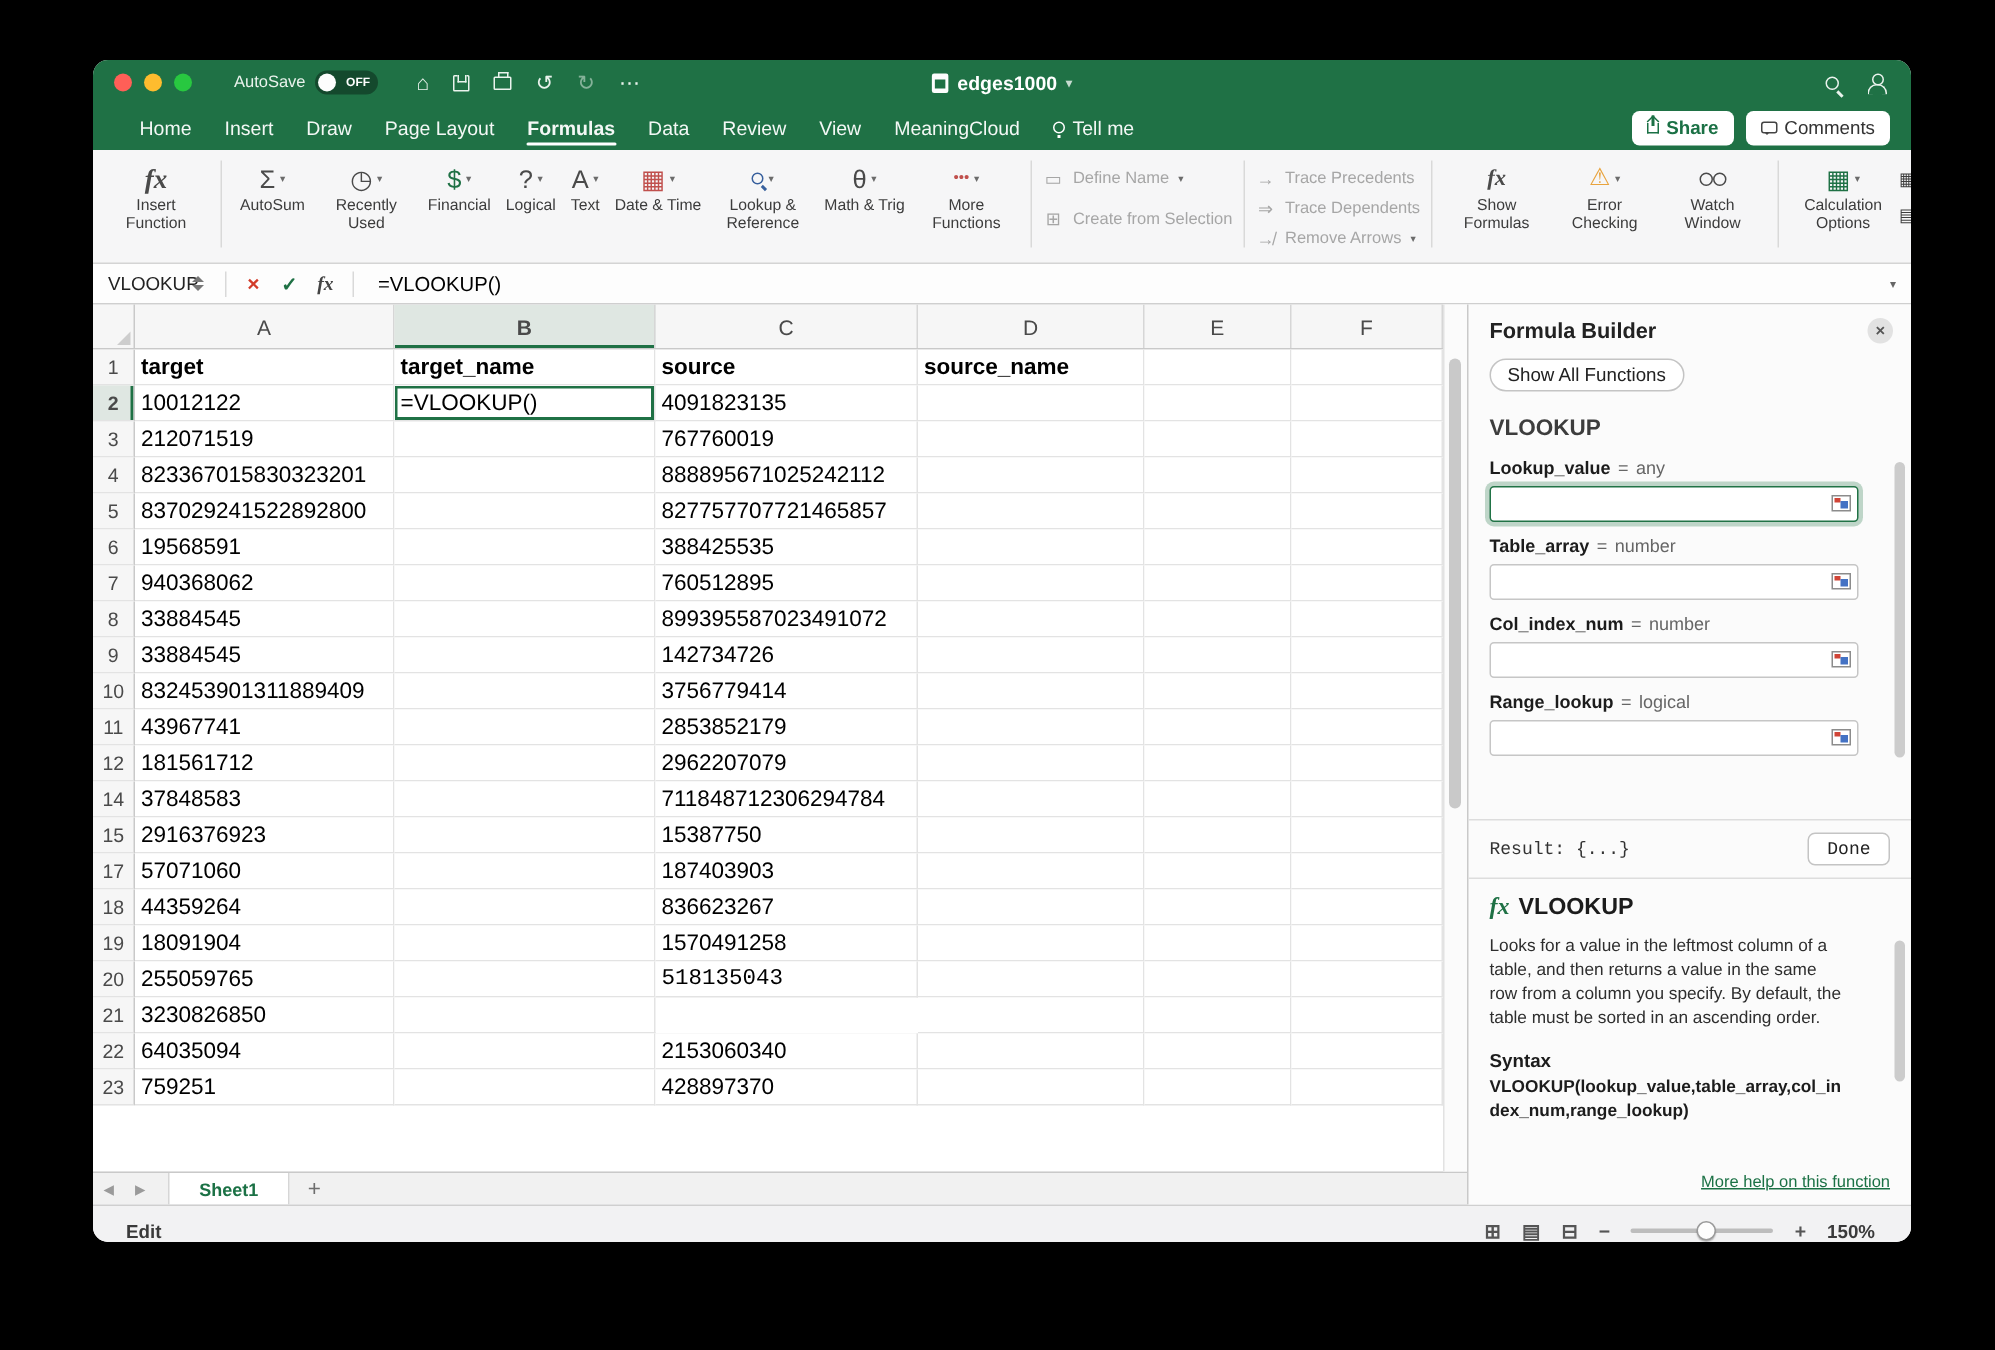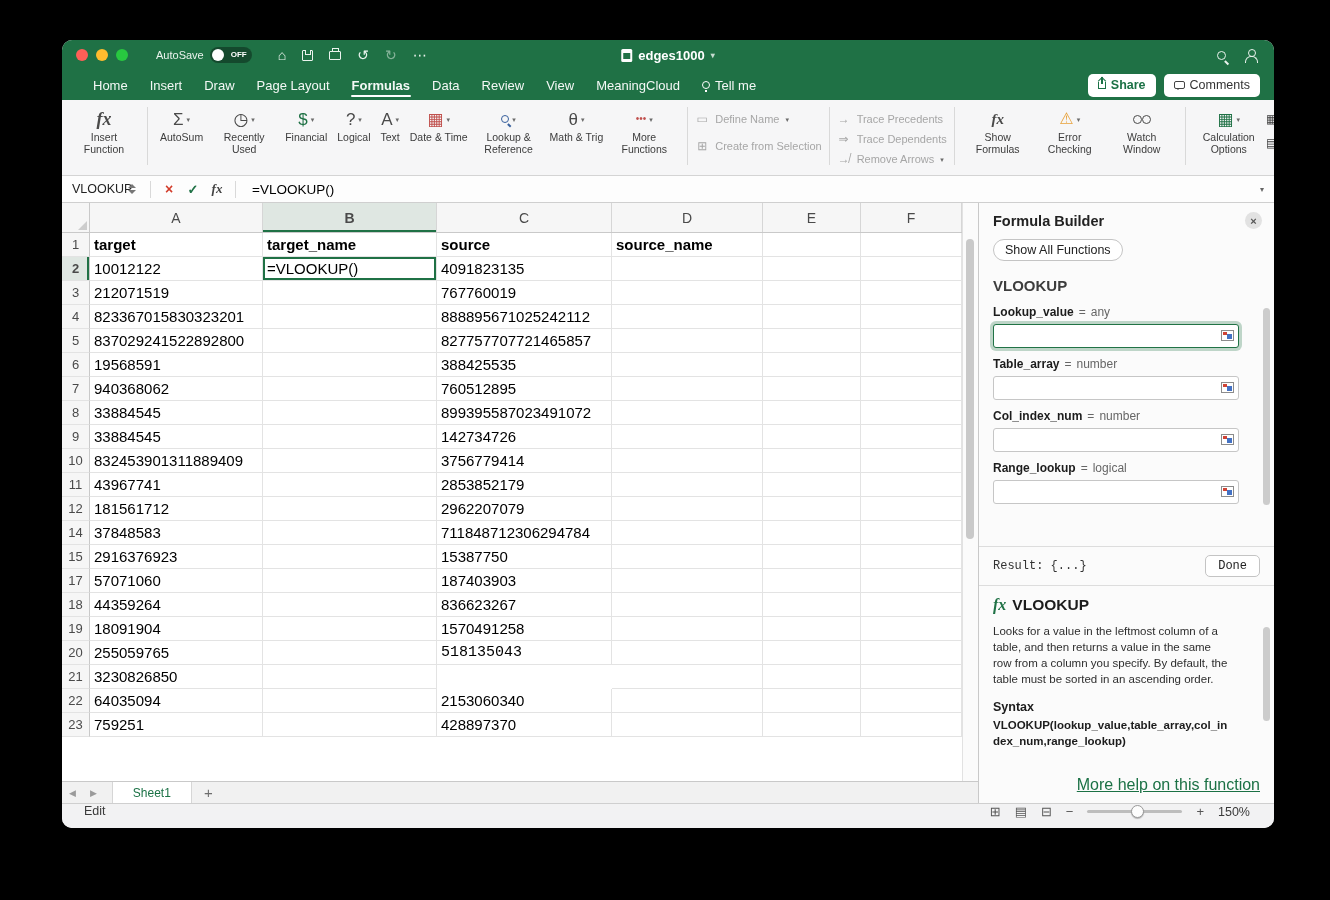--- a/index.html
+++ b/index.html
@@ -110,21 +110,21 @@
   .cell { border-right:1px solid #e3e3e3; border-bottom:1px solid #e3e3e3; display:flex; align-items:center;
           padding:0 4px; font-size:15px; color:#000; white-space:nowrap; overflow:hidden; flex:none; background:#fff; }
   .cell.hdr { font-weight:700; }
   .cell.selcell { box-shadow: inset 0 0 0 2px #1f7145; position:relative; z-index:2; }
   .vscroll { width:16px; flex:none; background:#fbfbfb; border-left:1px solid #e2e2e2; position:relative; }
   .vthumb { position:absolute; left:3px; top:36px; width:8px; height:300px; border-radius:4px; background:#c9c9c9; }
 
   
   .sheetbar { height:22px; background:#f1f1f1; border-top:1px solid #c9c9c9; display:flex; align-items:center; flex:none; }
   .snav { color:#9a9a9a; font-size:9px; padding:0 7px; }
-  .stab { height:100%; background:#fff; color:#1b7145; font-weight:400; font-size:12px; display:flex; align-items:center;
+  .stab { height:100%; background:#fff; color:#1b7145; font-weight:700; font-size:12px; display:flex; align-items:center;
           padding:0 20px; border-left:1px solid #d6d6d6; border-right:1px solid #d6d6d6; margin-left:8px; }
   .addsheet { color:#6e6e6e; font-size:15px; padding:0 12px; }
 
   
   .panel { width:296px; flex:none; background:#fbfbfb; border-left:1px solid #c9c9c9; display:flex; flex-direction:column; position:relative; }
   .phead { display:flex; align-items:center; justify-content:space-between; padding:9px 12px 4px 14px; }
   .ptitle { font-size:14.5px; font-weight:700; color:#222; }
   .pclose { width:17px; height:17px; border-radius:50%; background:#e2e2e2; color:#555; font-size:11px; font-weight:700;
             display:flex; align-items:center; justify-content:center; }
   .showall { margin:6px 0 0 14px; align-self:flex-start; background:#fff; border:1px solid #c4c4c4; border-radius:12px;
@@ -143,27 +143,27 @@
   .presult { display:flex; align-items:center; justify-content:space-between; padding:8px 14px;font-family:Liberation Mono, monospace; }
   .presult .rtxt { font-size:12px; color:#333; }
   .donebtn { background:#fff; border:1px solid #c4c4c4; border-radius:5px; padding:3px 12px; font-size:12px; color:#222; }
   .phelp { flex:1; display:flex; flex-direction:column; padding:10px 14px 0 14px; overflow:hidden; }
   .phelprow { display:flex; align-items:baseline; gap:6px; }
   .pfx { font-family:"Liberation Serif", serif; font-style:italic; font-weight:700; font-size:16px; color:#1f7145; }
   .phfn { font-size:15.5px; font-weight:700; color:#1c1c1c; }
   .pdesc { margin-top:9px; font-size:11.5px; line-height:1.4; color:#2e2e2e; width:238px; }
   .psynlbl { margin-top:13px; font-size:12.5px; font-weight:700; color:#1c1c1c; }
   .psyn { margin-top:4px; font-size:11.5px; font-weight:700; color:#1c1c1c; width:238px; overflow-wrap:anywhere; line-height:1.35; }
-  .morehelp { margin-top:auto; margin-bottom:9px; align-self:flex-end; font-size:16px; color:#1b7145; text-decoration:underline; }
+  .morehelp { margin-top:auto; margin-bottom:9px; align-self:flex-end; font-size:11px; color:#1b7145; text-decoration:underline; }
   .pthumb { position:absolute; right:4px; width:7px; border-radius:4px; background:#cccccc; }
   .pthumb.t1 { top:105px; height:197px; }
   .pthumb.t2 { top:424px; height:94px; }
 
   
-  .statusbar { height:25px; background:#f2f2f3; border-top:1px solid #cfcfcf; display:flex; align-items:flex-start; flex:none; }
+  .statusbar { height:25px; background:#f2f2f3; border-top:1px solid #cfcfcf; display:flex; align-items:flex-end; flex:none;font-weight:bold; }
   .mode { margin-left:22px; font-size:12.5px; color:#3a3a3a; }
   .sbright { margin-left:auto; display:flex; align-items:center; gap:14px; padding-right:24px; }
   .viewicon { font-size:13px; color:#555; }
   .zoomsign { font-size:13px; color:#555; }
   .slider { width:95px; height:3px; background:#bdbdbd; border-radius:2px; position:relative; }
   .sknob { position:absolute; left:46%; top:-5px; width:13px; height:13px; border-radius:50%; background:#fdfdfd;
            border:1px solid #9a9a9a; box-shadow:0 1px 1px rgba(0,0,0,.25); }
   .zoomval { font-size:12.5px; color:#3a3a3a; }
 </style>
 </head>

